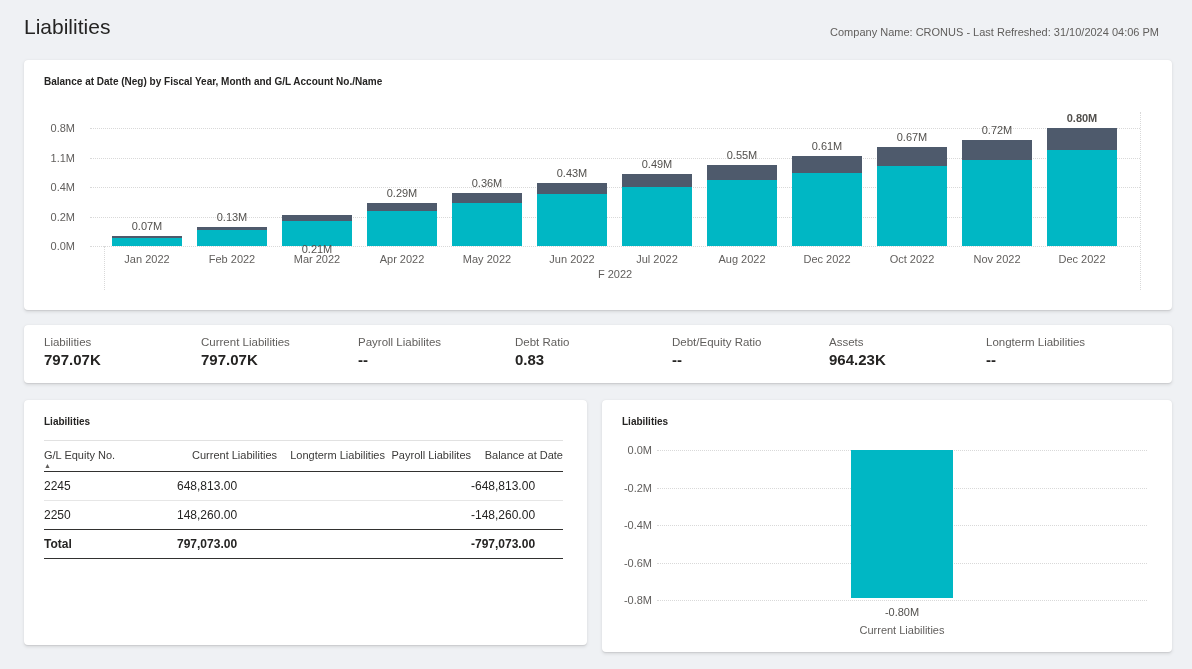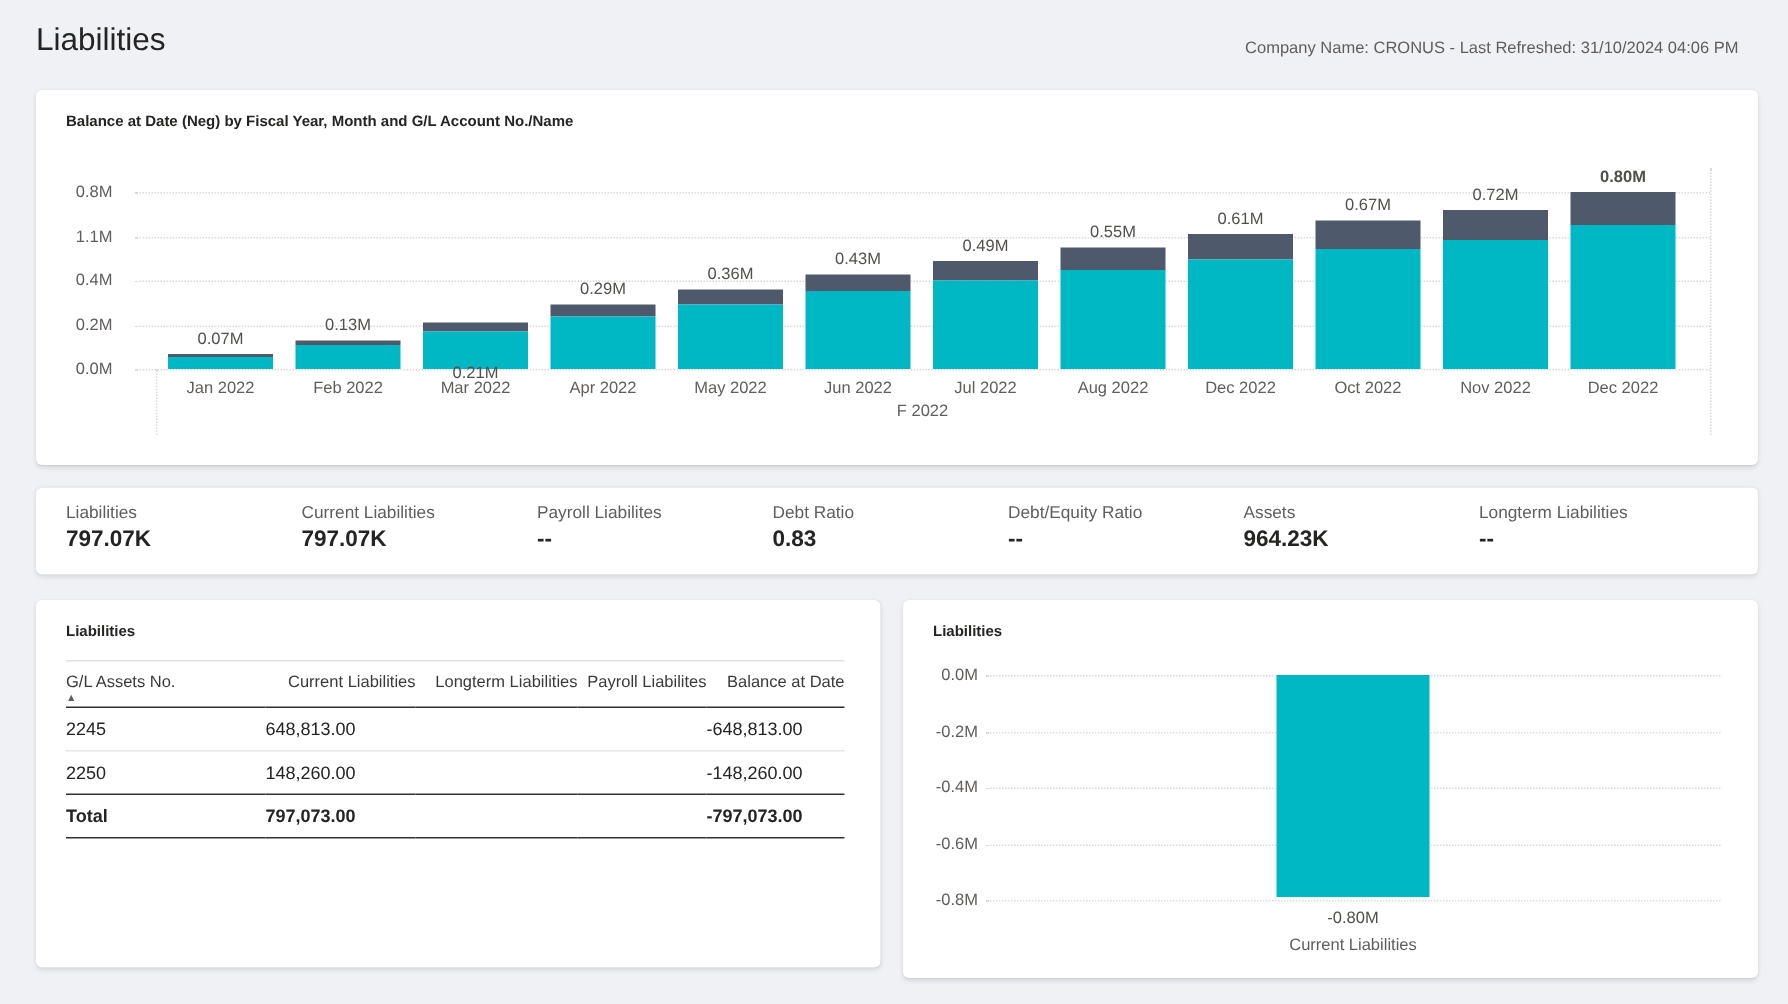--- a/index.html
+++ b/index.html
@@ -162,21 +162,21 @@
     <colgroup>
       <col style="width:133px">
         <col style="width:100px">
         <col style="width:108px">
       <col style="width:86px">
         <col style="width:92px">
     </colgroup>
     <thead>
       <tr>
         <th class="first">
-          <span>G/L Assets No.</span>
+          <span>G/L Equity No.</span>
           <span class="sort-glyph">▲</span>
         </th>
         <th>Current Liabilities</th>
         <th>Longterm Liabilities</th>
         <th>Payroll Liabilites</th>
         <th>Balance at Date</th>
       </tr>
     </thead>
     <tbody>
       <tr>

